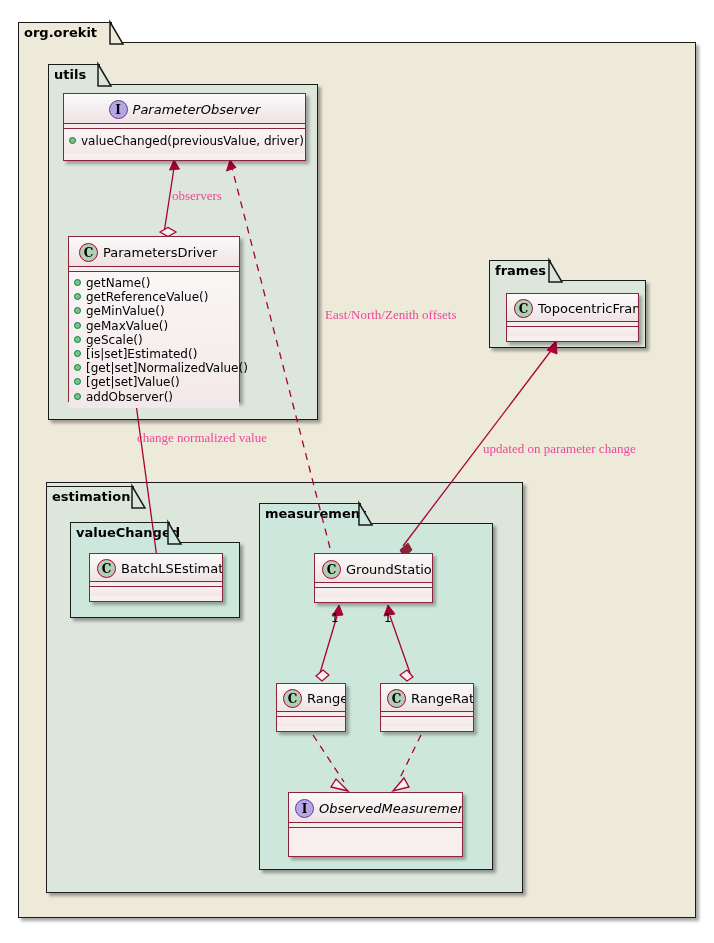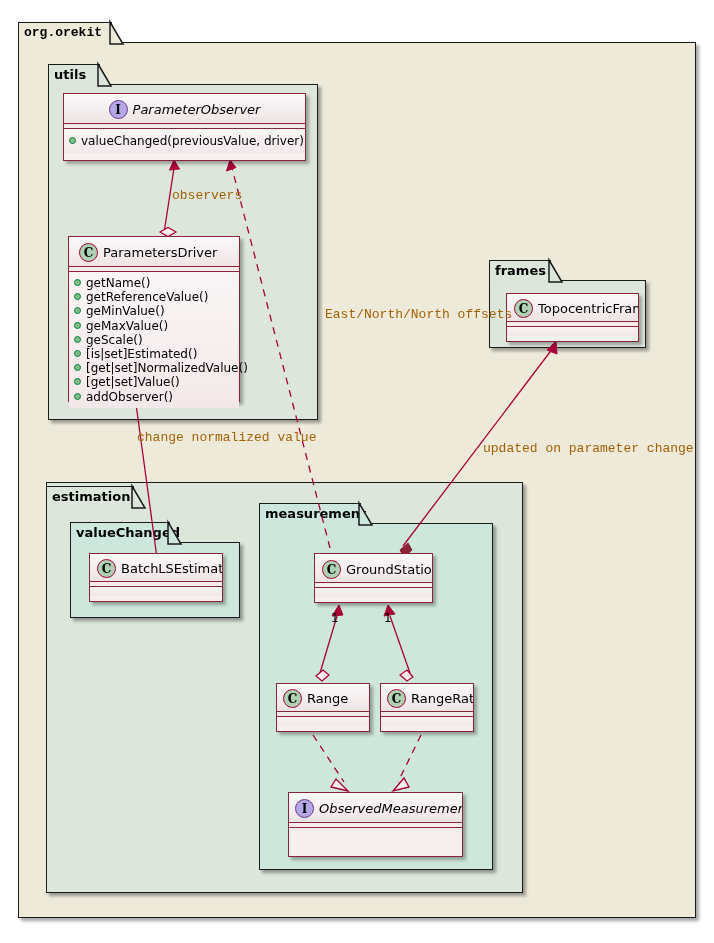--- a/index.html
+++ b/index.html
@@ -166,38 +166,38 @@
     top: 0;
     width: 714px;
     height: 943px;
     z-index: 4;
     pointer-events: none;
   }
   #edge-labels { position: absolute; left:0; top:0; width:714px; height:943px; z-index: 6; }
   .elabel {
     position: absolute;
     font-size: 13px;
-    color: #a16207;
-    font-family: Liberation Mono, monospace;
+    color: #ec4899;
+    font-family: Liberation Serif, serif;
     white-space: nowrap;
   }
   .mult {
     position: absolute;
     font-size: 12px;
     color: #000000;
     font-family: "DejaVu Sans", sans-serif;
   }
 </style>
 </head>
 <body>
 
 <div id="diagram">
 
   <div class="pkg pkg-outer" style="left:18px; top:22px; width:678px; height:896px;">
-    <div class="pkg-tab" style="width:94px;font-family:Liberation Mono, monospace;">
+    <div class="pkg-tab" style="width:94px;">
       <span>org.orekit</span>
       <svg class="pkg-tab-fold" viewBox="0 0 13 22">
         <polygon points="0,0 13,22 0,22" fill="#EDEADA" stroke="#1b1b1b" stroke-width="1.5"></polygon>
       </svg>
     </div>
     <div class="pkg-body" style="top:20px; width:678px; height:876px;"></div>
   </div>
 
   <div class="pkg pkg-mid" style="left:48px; top:64px; width:270px; height:356px;">
     <div class="pkg-tab" style="width:52px;text-align:right;">
@@ -300,21 +300,21 @@
 
     
     <g>
       <path d="M 421,735 L 398,782" stroke="#A80036" stroke-width="1.3" fill="none" stroke-dasharray="7,6"></path>
       <polygon points="393,791 404,778 409,787" fill="#F7EEEE" stroke="#A80036" stroke-width="1.3"></polygon>
     </g>
   </svg>
 
   <div id="edge-labels">
     <div class="elabel" style="left:172px; top:188px;">observers</div>
-    <div class="elabel" style="left:325px; top:307px;">East/North/North offsets</div>
+    <div class="elabel" style="left:325px; top:307px;">East/North/Zenith offsets</div>
     <div class="elabel" style="left:137px; top:430px;">change normalized value</div>
     <div class="elabel" style="left:483px; top:430px;margin-top:11px;">updated on parameter change</div>
     <div class="mult" style="left:331px; top:611px;">1</div>
     <div class="mult" style="left:384px; top:611px;">1</div>
   </div>
 
   <div class="node" style="left:63px; top:93px; width:243px; height:68px;">
     <div class="node-head centered">
       <span class="stereo i">I</span><span class="node-title italic">ParameterObserver</span>
     </div>
@@ -370,21 +370,21 @@
   </div>
 
   <div class="node" style="left:314px; top:553px; width:119px; height:50px;">
     <div class="node-head" style="padding-left:7px; height:29px; line-height:29px;">
       <span class="stereo c">C</span><span class="node-title">GroundStation</span>
     </div>
     <div class="node-sep"></div>
     <div class="node-empty"></div>
   </div>
 
-  <div class="node" style="left:276px; top:683px; width:94px; height:49px;">
+  <div class="node" style="left:276px; top:683px; width:70px; height:49px;">
     <div class="node-head" style="padding-left:6px; height:28px; line-height:28px;">
       <span class="stereo c">C</span><span class="node-title">Range</span>
     </div>
     <div class="node-sep"></div>
     <div class="node-empty"></div>
   </div>
 
   <div class="node" style="left:380px; top:683px; width:94px; height:49px;">
     <div class="node-head" style="padding-left:6px; height:28px; line-height:28px;">
       <span class="stereo c">C</span><span class="node-title">RangeRate</span>

